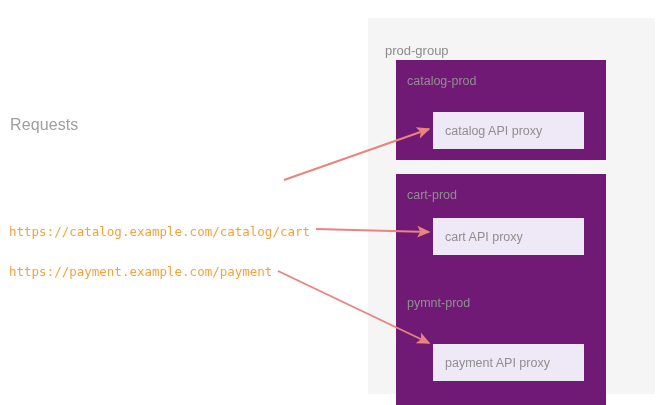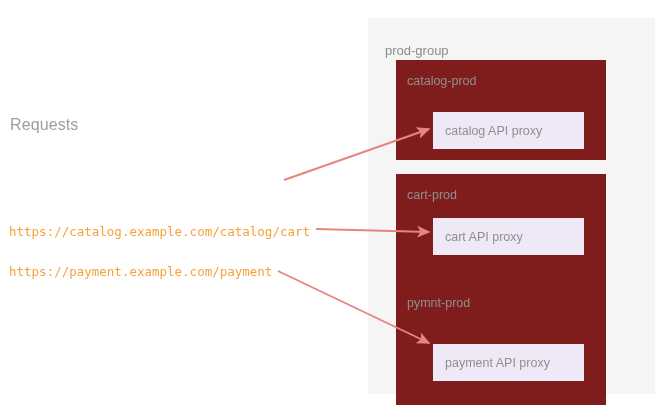--- a/index.html
+++ b/index.html
@@ -69,21 +69,21 @@
     font-size: 13px;
     font-weight: normal;
     color: #8c8c8c;
     font-family: "Liberation Sans", sans-serif;
     white-space: nowrap;
   }
   .env-group {
     position: absolute;
     left: 28px;
     width: 210px;
-    background: #7f1d1d;
+    background: #701a75;
   }
   #env-group-0 { top: 42px;  height: 100px; }
   #env-group-1 { top: 156px; height: 108px; }
   #env-group-2 { top: 264px; height: 147px; }
 
   .env-title {
     position: absolute;
     left: 11px;
     top: 14px;
     font-size: 12.5px;

